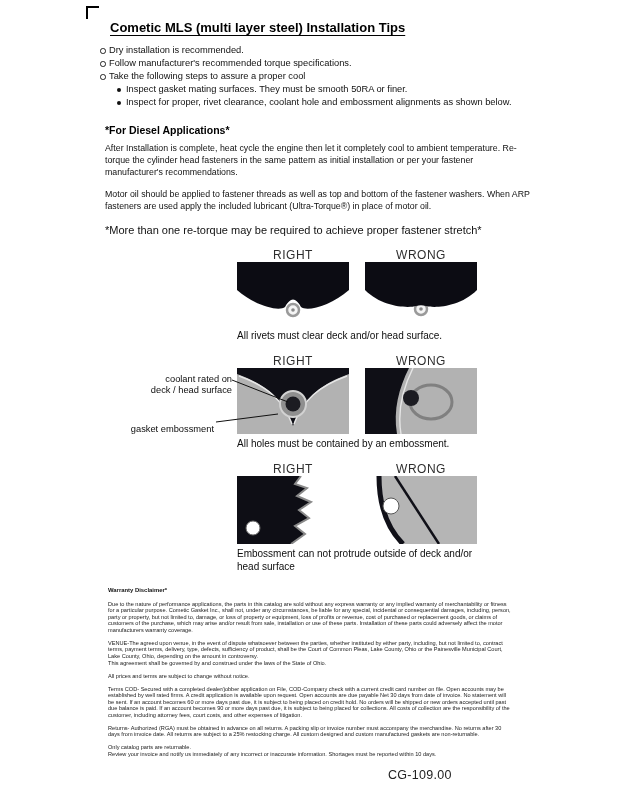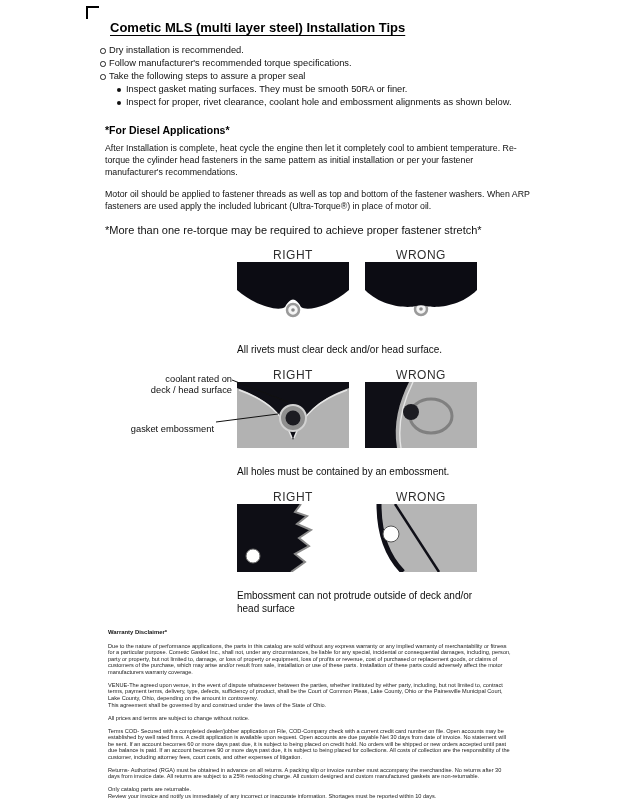--- a/index.html
+++ b/index.html
@@ -33,21 +33,21 @@
   .para { margin:6px 0 0 105px; width:428px; font-size:8.8px; line-height:12px; color:#111; }
   .para + .para { margin-top:10px; }
   .note { margin:12px 0 0 105px; font-size:11px; color:#111; }
 
   .diagrams { position:relative; margin-top:12px; width:618px; }
   .drow-block { margin-left:237px; margin-bottom:12px; }
   .drow { display:flex; gap:16px; }
   .dfig { width:112px; }
   .dlabel { text-align:center; font-size:12px; line-height:14px; letter-spacing:0.5px; color:#2e2e2e; }
   .dfig svg { display:block; }
-  .dcaption { margin-top:17px; width:250px; font-size:10px; line-height:13px; color:#0d0d0d; }
+  .dcaption { margin-top:3px; width:250px; font-size:10px; line-height:13px; color:#0d0d0d; }
 
   .callout { position:absolute; font-size:9.3px; line-height:11px; text-align:right; color:#0d0d0d; }
   .callout-coolant { left:128px; top:126px; width:104px; }
   .callout-emboss  { left:112px; top:176px; width:102px; }
   .connectors { position:absolute; left:214px; top:128px; width:110px; height:56px; pointer-events:none; }
 
   .legal { margin:14px 0 0 108px; width:405px; font-size:5.6px; line-height:6.6px; color:#222; }
   .legal-heading { font-size:5.9px; font-weight:700; margin-bottom:7px; color:#111; }
   .legal p { margin-bottom:6px; }
   .legal p.tight { margin-bottom:1px; }
@@ -57,21 +57,21 @@
 <body>
 
 <div class="page">
   <div class="corner-mark"></div>
 
   <h1 class="title">Cometic MLS (multi layer steel) Installation Tips</h1>
 
   <ul class="tips">
     <li class="tip">Dry installation is recommended.</li>
     <li class="tip">Follow manufacturer's recommended torque specifications.</li>
-    <li class="tip">Take the following steps to assure a proper seal</li>
+    <li class="tip">Take the following steps to assure a proper cool</li>
   </ul>
   <ul class="sub-tips">
     <li class="sub-tip">Inspect gasket mating surfaces.  They must be smooth 50RA or finer.</li>
     <li class="sub-tip">Inspect for proper, rivet clearance, coolant hole and embossment alignments as shown below.</li>
   </ul>
 
   <h2 class="diesel-heading">*For Diesel Applications*</h2>
   <p class="para">After Installation is complete, heat cycle the engine then let it completely cool to ambient temperature. Re-torque the cylinder head fasteners in the same pattern as initial installation or per your fastener manufacturer's recommendations.</p>
   <p class="para">Motor oil should be applied to fastener threads as well as top and bottom of the fastener washers. When ARP fasteners are used apply the included lubricant (Ultra-Torque®) in place of motor oil.</p>
   <p class="note">*More than one re-torque may be required to achieve proper fastener stretch*</p>

